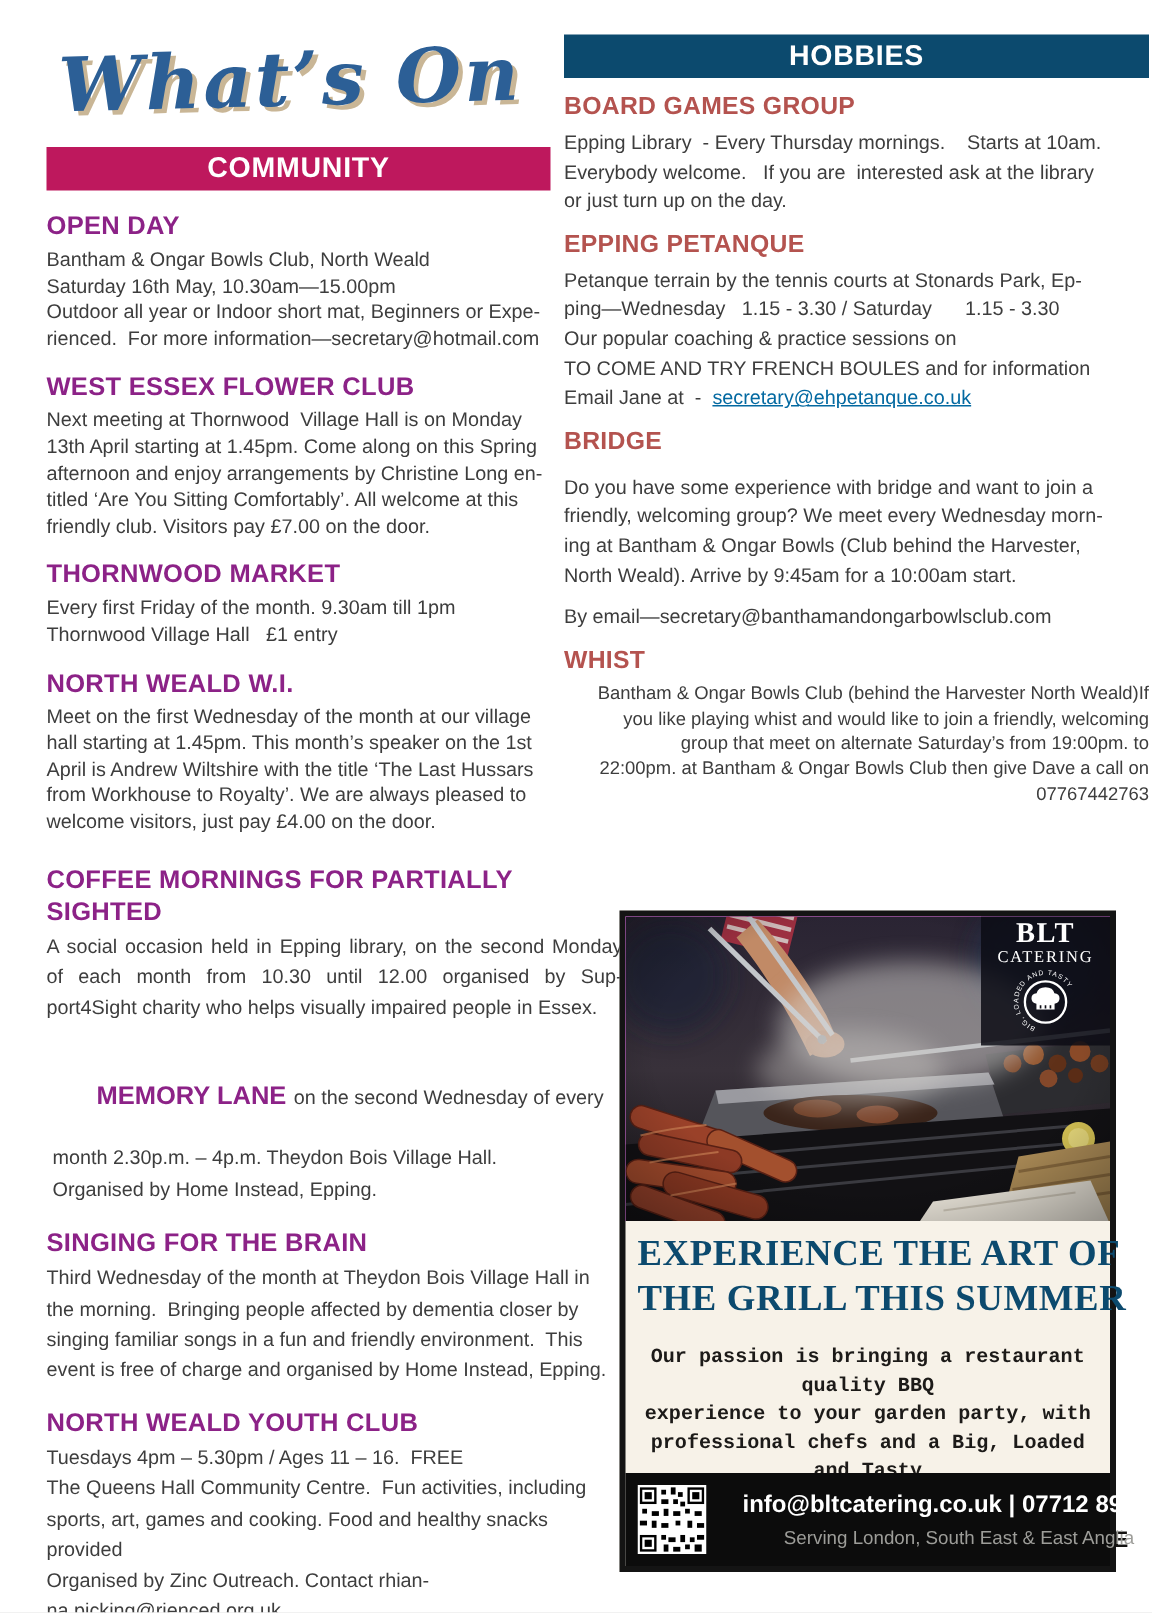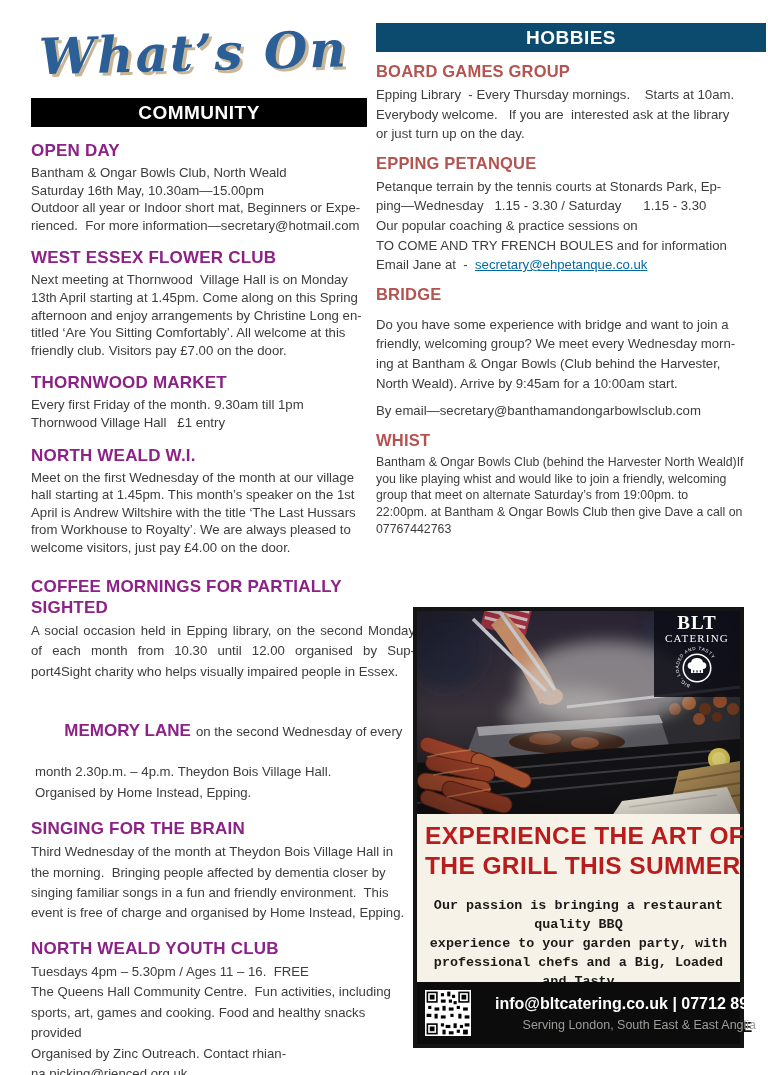--- a/index.html
+++ b/index.html
@@ -2,21 +2,21 @@
 <html><head>
 <meta charset="utf-8">
 <style>
   html,body{margin:0;padding:0;background:#e8e8e8;}
   .page{position:relative;width:768px;height:1075px;background:#ffffff;margin:0 auto;
         font-family:"Liberation Sans",sans-serif;overflow:hidden;color:#3d3d3d;}
 
   
   .banner{height:29px;line-height:29px;text-align:center;color:#fff;font-weight:bold;
           font-size:19px;letter-spacing:.5px;}
-  .banner.community{background:#000000;width:336px;}
+  .banner.community{background:#be185d;width:336px;}
   .banner.hobbies{background:#0c4a6e;width:390px;}
 
   
   .logo{font-family:"DejaVu Serif",serif;font-style:italic;font-weight:bold;font-size:50px;
         color:#2c5f96;text-shadow:3px 3px 0 #c9b696;letter-spacing:2px;height:86px;
         line-height:82px;padding-left:8px;transform:rotate(-1.5deg);white-space:nowrap;}
 
   
   .left-top{position:absolute;left:31px;top:12px;width:348px;}
   .left-wide{position:absolute;left:31px;top:556px;width:384px;}
@@ -25,40 +25,40 @@
   .sec{margin-top:13px;}
   .sec h3{margin:0 0 3px 0;font-size:17px;line-height:21px;color:#8c2287;letter-spacing:.2px;
           font-family:"Liberation Sans",sans-serif;}
   .right-col .sec{margin-top:9px;}
   .right-col .sec h3{color:#b4534f;font-size:16.5px;}
   .sec-bridge h3{margin-top:4px;margin-bottom:10px;}
 
   .ln{font-size:13.2px;line-height:17.6px;color:#3d3d3d;white-space:pre-wrap;}
   .left-wide .ln{line-height:20.4px;}
   .right-col .ln{line-height:19.6px;}
-  .sec-whist .ln{font-size:12.3px;line-height:16.8px;}
+  .sec-whist .ln{font-size:12.3px;line-height:16.8px;text-align:right;}
   .just{white-space:normal;text-align:justify;text-align-last:justify;}
   .extra{margin-top:8px;}
 
   .inline-t{font-size:17px;font-weight:bold;color:#8c2287;margin-right:5px;}
   .email-link{color:#0369a1;text-decoration:underline;cursor:pointer;}
 
   
   .ad{position:absolute;left:413px;top:607px;width:331px;height:441px;border:4px solid #141414;
       background:#f7f2e8;box-sizing:border-box;}
   .ad-photo{position:relative;width:323px;height:203px;overflow:hidden;background:#a21caf;}
   .photo-svg{position:absolute;left:0;top:0;width:323px;height:205px;display:block;}
   .ad-logo{position:absolute;top:0;right:0;width:86px;height:86px;background:rgba(12,12,20,.85);
            color:#fff;text-align:center;padding-top:3px;box-sizing:border-box;}
   .ad-logo-l1{font-family:"Liberation Serif",serif;font-weight:bold;font-size:19px;line-height:18px;letter-spacing:1px;}
   .ad-logo-l2{font-family:"Liberation Serif",serif;font-size:11px;line-height:12px;letter-spacing:1.2px;}
   .chef-emblem{width:44px;height:44px;margin-top:2px;}
   .ad-body{padding:7px 8px 0;text-align:center;}
-  .ad-headline{font-family:Liberation Sans, sans-serif;font-weight:bold;font-size:24.5px;
-               line-height:30px;color:#b91c1c;letter-spacing:.4px;white-space:nowrap;}
+  .ad-headline{font-family:Liberation Serif, serif;font-weight:bold;font-size:24.5px;
+               line-height:30px;color:#0c4a6e;letter-spacing:.4px;white-space:nowrap;}
   .ad-para{margin-top:15px;font-family:Liberation Mono, monospace;}
   .ad-para .ln{font-size:13.4px;font-weight:bold;line-height:19px;color:#1c1a18;text-align:center;}
   .ad-cta{margin-top:8px;font-size:15px;font-weight:bold;color:#121110;letter-spacing:.2px;white-space:nowrap;}
   .ad-footer{position:absolute;bottom:0;left:0;width:100%;height:62px;background:#0c0c0c;
              display:flex;align-items:center;padding:0 8px;box-sizing:border-box;gap:24px;}
   .qr{width:46px;height:46px;flex:0 0 auto;}
   .ad-contact-wrap{flex:1;text-align:center;}
   .ad-contact{color:#ffffff;font-weight:bold;font-size:16px;white-space:nowrap;}
   .ad-serving{color:#9d9d99;font-size:12.5px;margin-top:5px;}
 </style>

